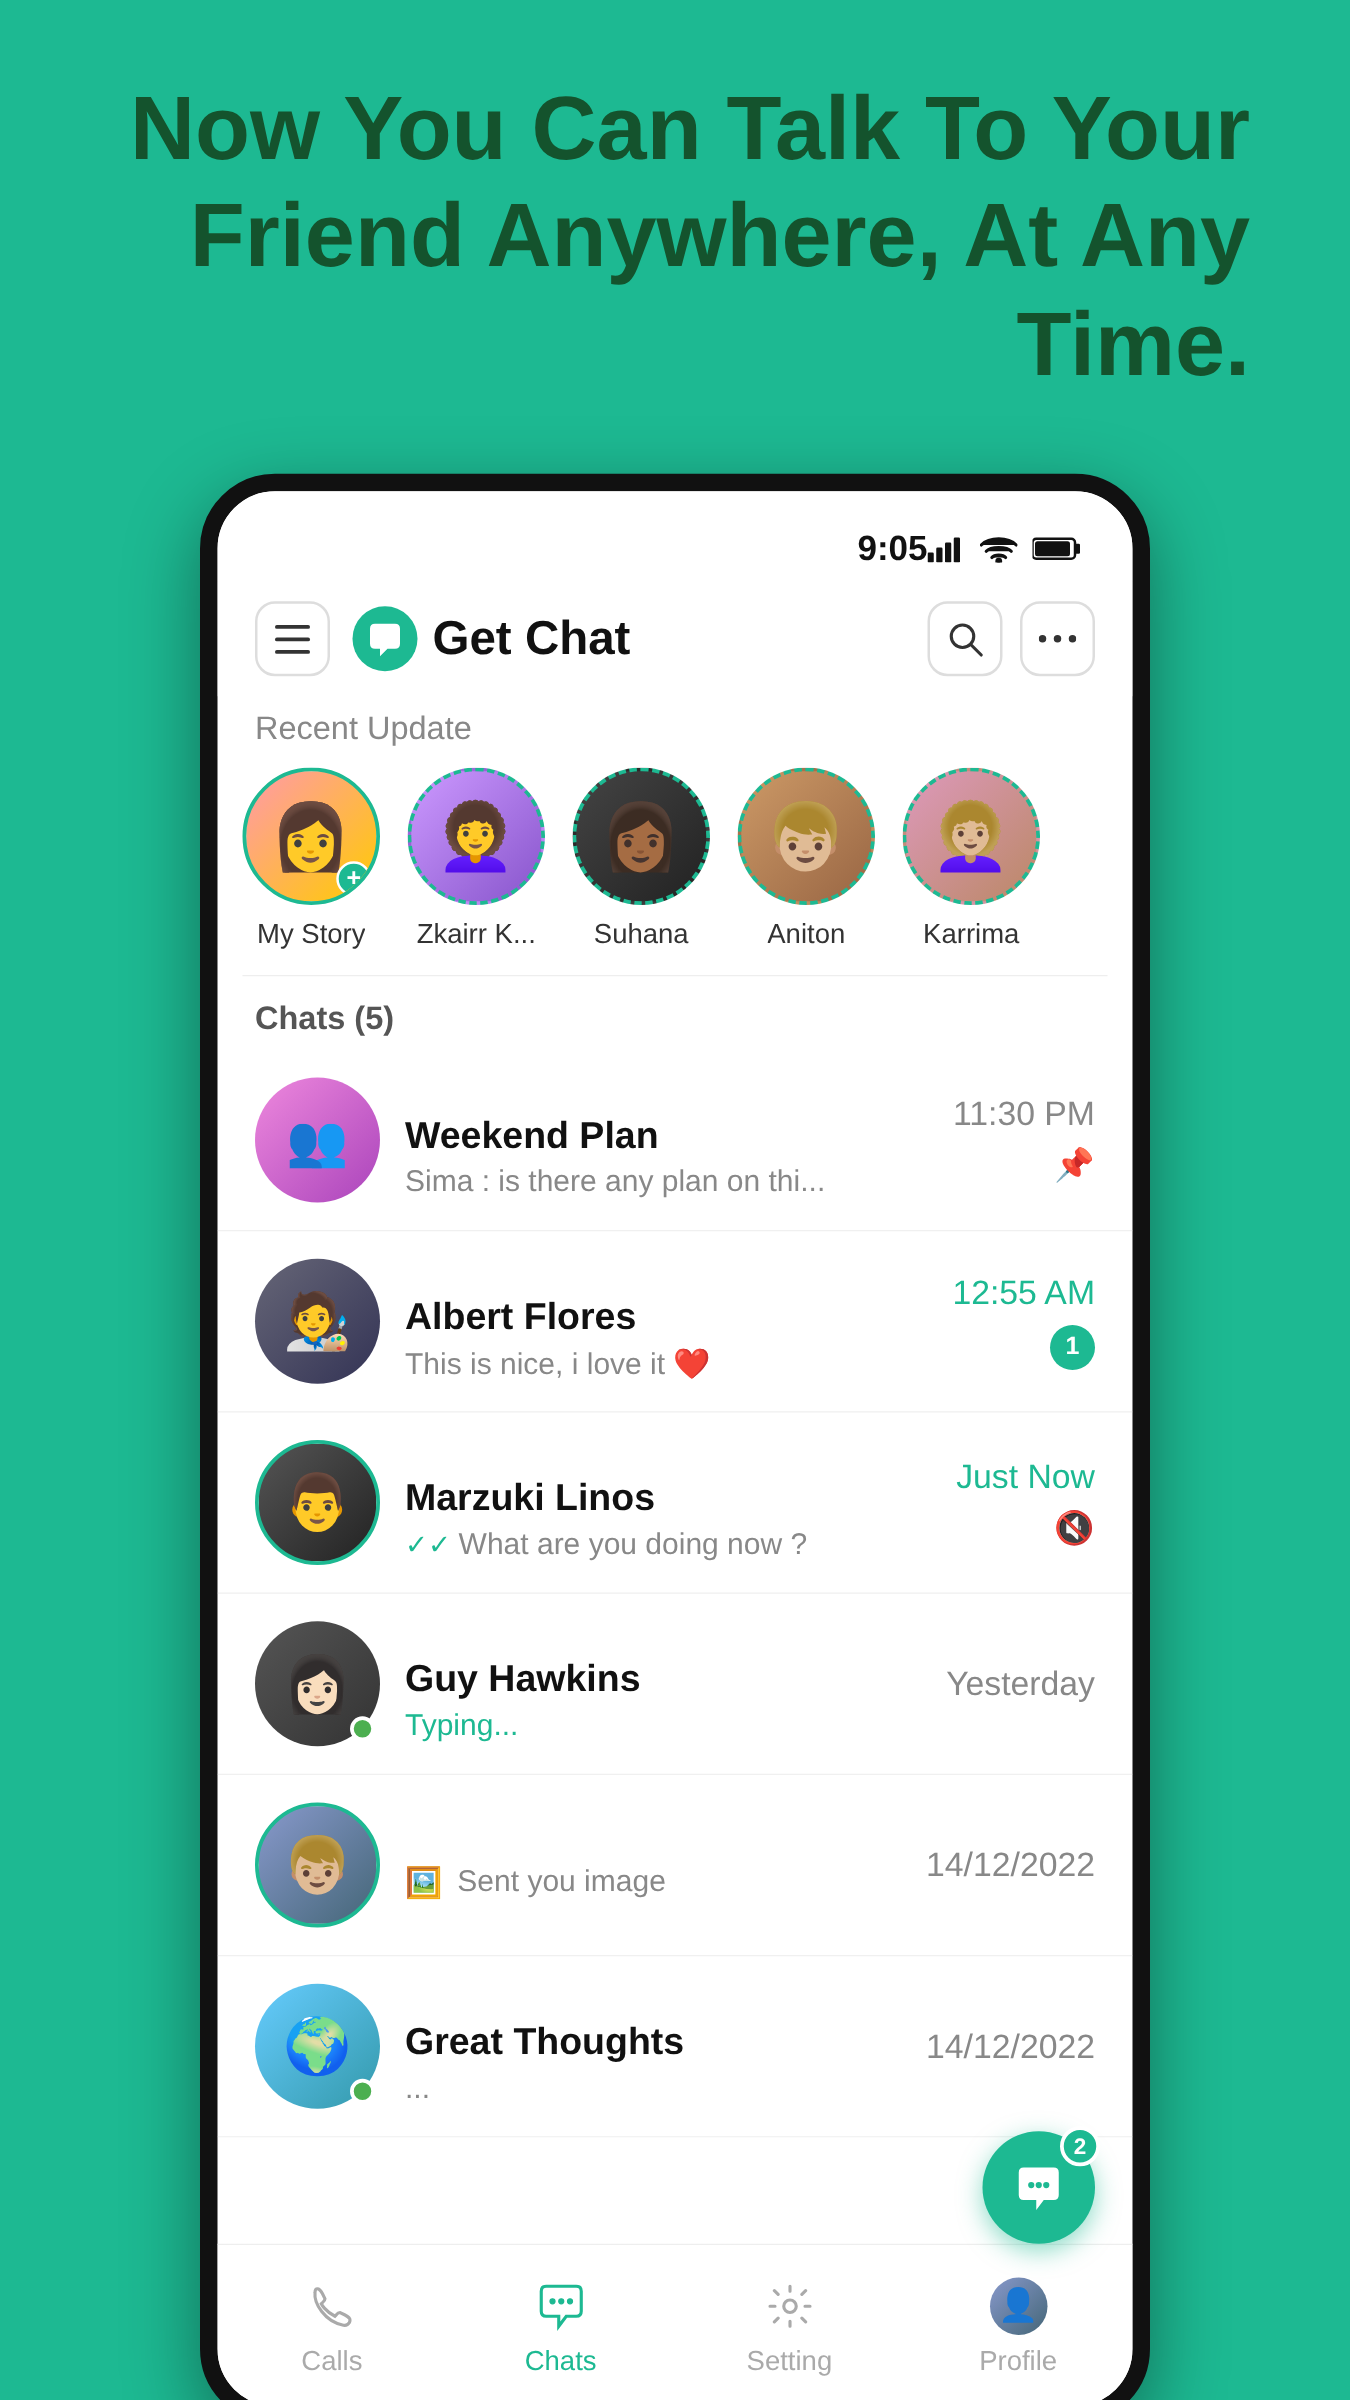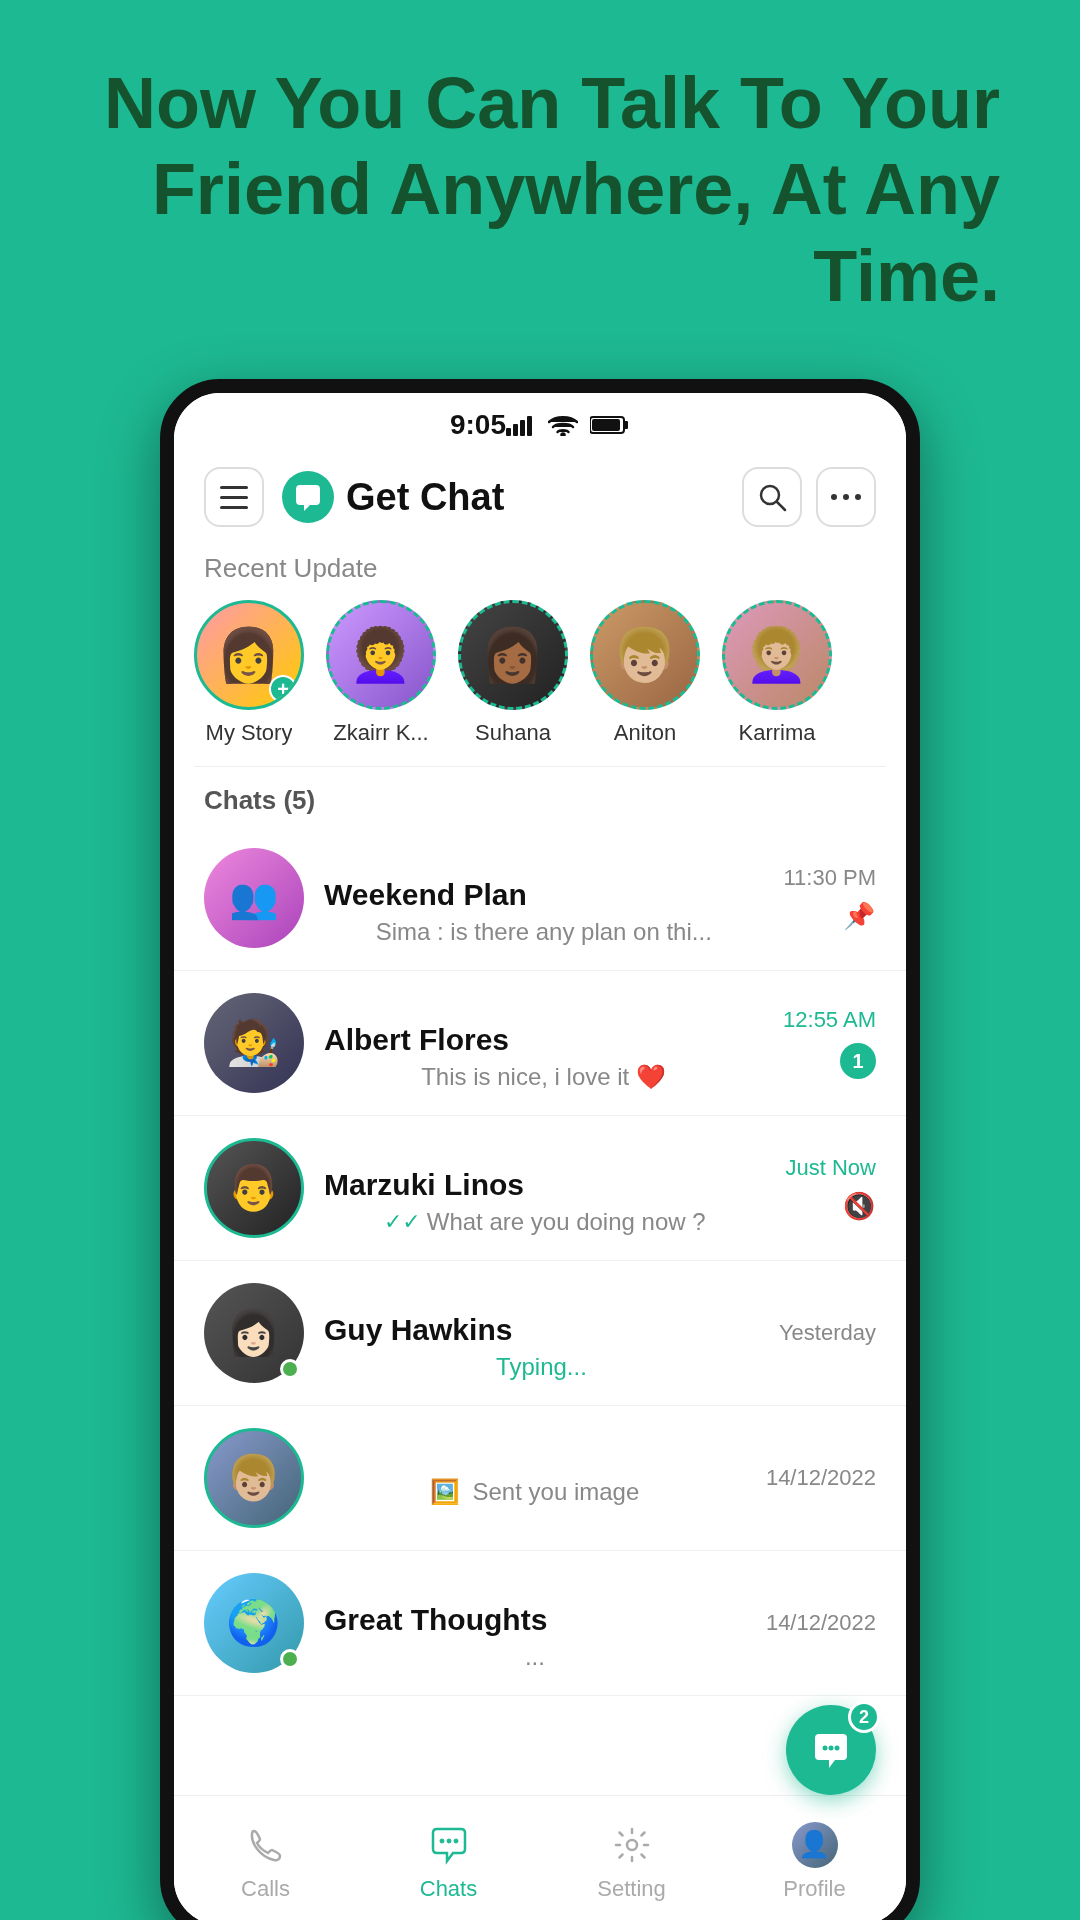--- a/index.html
+++ b/index.html
@@ -38,23 +38,23 @@
       border-radius: 60px;
       border: 14px solid #111;
       overflow: hidden;
       position: relative;
       box-shadow: 0 20px 60px rgba(0,0,0,0.4);
     }
 
     
     .status-bar {
       display: flex;
-      justify-content: center;
-      align-items: center;
-      padding: 16px 40px 10px;
+      justify-content: flex-end;
+      align-items: center;
+      padding: 30px 40px 10px;
       background: white;
     }
     .status-time {
       font-size: 28px;
       font-weight: 600;
       color: #111;
     }
     .status-icons {
       display: flex;
       gap: 12px;
@@ -275,31 +275,30 @@
     }
     .chat-preview {
       font-size: 24px;
       color: #888;
       white-space: nowrap;
       overflow: hidden;
       text-overflow: ellipsis;
       display: flex;
       align-items: center;
       gap: 6px;
-      justify-content: center;
     }
     .chat-preview.typing { color: #1DB992; }
     .chat-meta {
       display: flex;
       flex-direction: column;
       align-items: flex-end;
       gap: 10px;
     }
     .chat-time {
-      font-size: 22px;
+      font-size: 27px;
       color: #888;
     }
     .chat-time.green { color: #1DB992; }
     .chat-badge {
       width: 36px;
       height: 36px;
       background: #1DB992;
       border-radius: 50%;
       display: flex;
       align-items: center;

